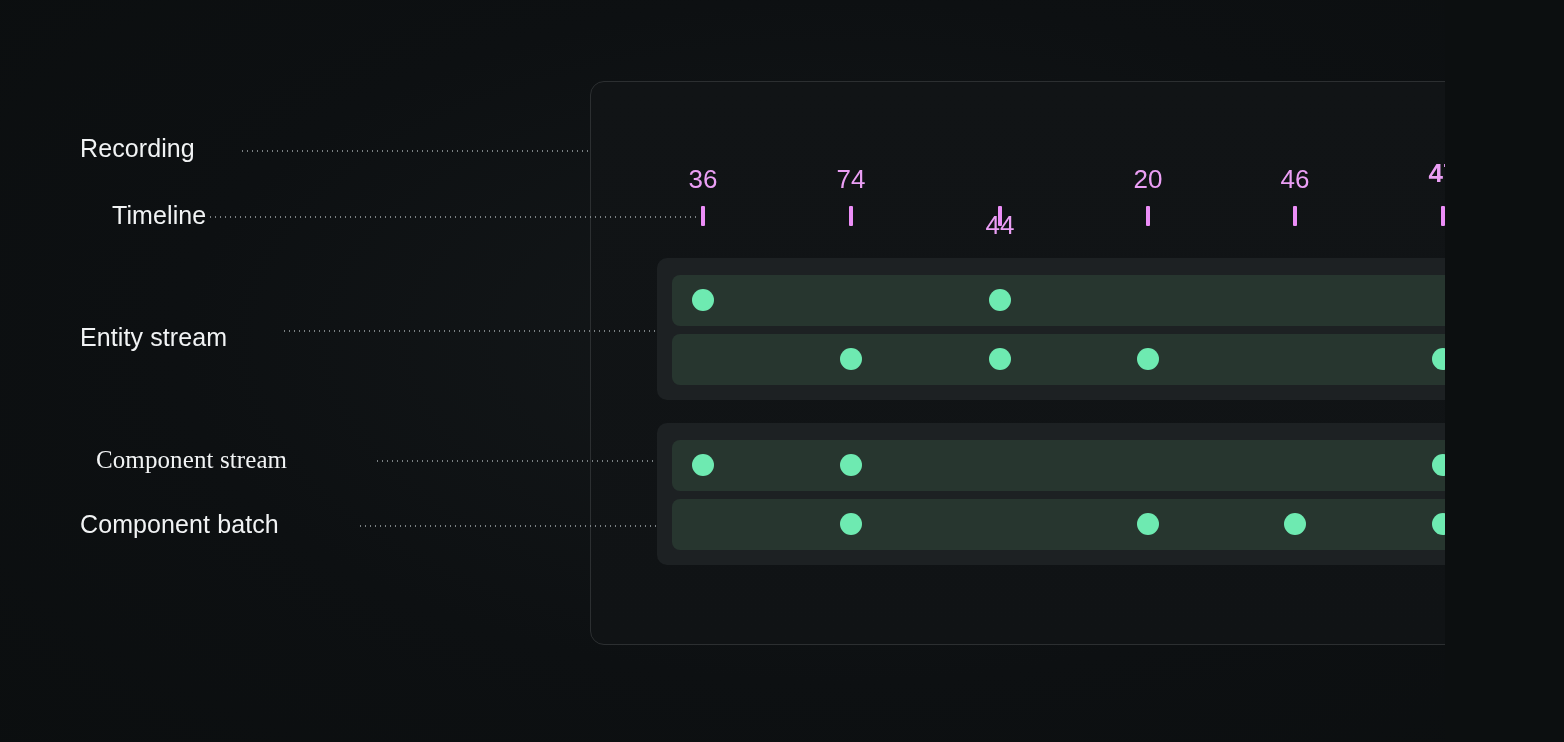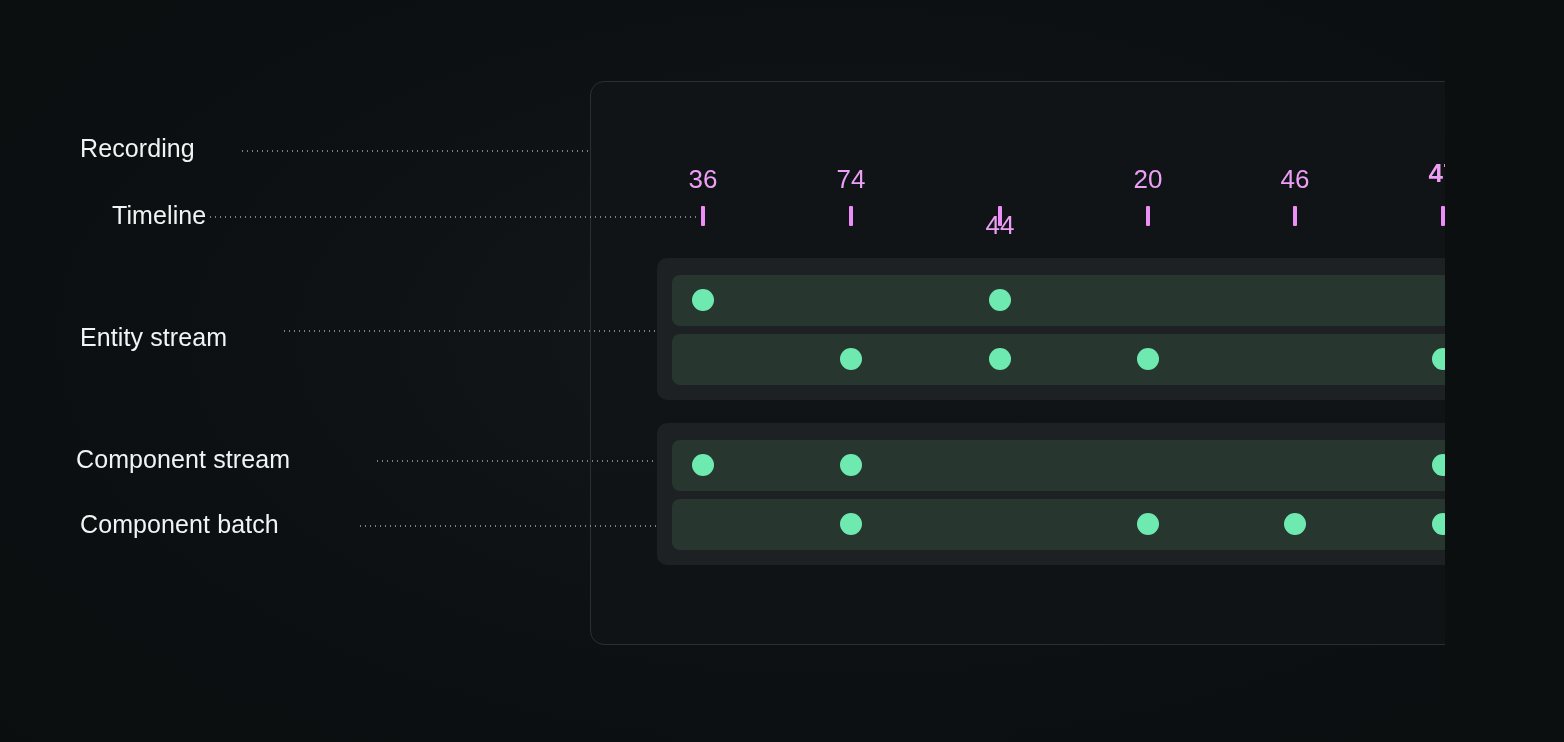--- a/index.html
+++ b/index.html
@@ -106,21 +106,21 @@
   <div class="recording-frame"></div>
 
   <div id="layers">
       <div class="leader" style="left: 240px; top: 150px; width: 350px;"></div>
       <div class="label" style="left: 80px; top: 136px;">Recording</div>
       <div class="leader" style="left: 208px; top: 216px; width: 492px;"></div>
       <div class="label" style="left: 80px; top: 203px; margin-left: 32px;">Timeline</div>
       <div class="leader" style="left: 282px; top: 330px; width: 390px;"></div>
       <div class="label" style="left: 80px; top: 317px; margin-top: 8px;">Entity stream</div>
       <div class="leader" style="left: 375px; top: 460px; width: 326px;"></div>
-      <div class="label" style="left: 76px; top: 447px;">Component stream</div>
+      <div class="label" style="left: 96px; top: 447px; font-family: Liberation Serif, serif;">Component stream</div>
       <div class="leader" style="left: 358px; top: 525px; width: 494px;"></div>
       <div class="label" style="left: 80px; top: 512px; text-align: right;">Component batch</div>
       <div class="tick-num" style="left: 703px; top: 166px;">36</div>
       <div class="tick-mark" style="left: 703px; top: 206px;"></div>
       <div class="tick-num" style="left: 851px; top: 166px;">74</div>
       <div class="tick-mark" style="left: 851px; top: 206px;"></div>
       <div class="tick-num" style="left: 1000px; top: 166px; margin-top: 46px;">44</div>
       <div class="tick-mark" style="left: 1000px; top: 206px;"></div>
       <div class="tick-num" style="left: 1148px; top: 166px;">20</div>
       <div class="tick-mark" style="left: 1148px; top: 206px;"></div>

